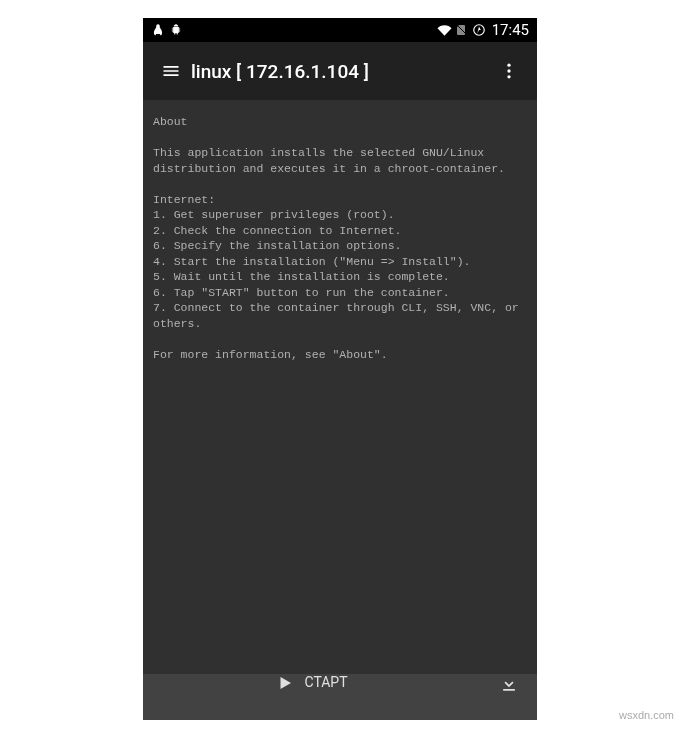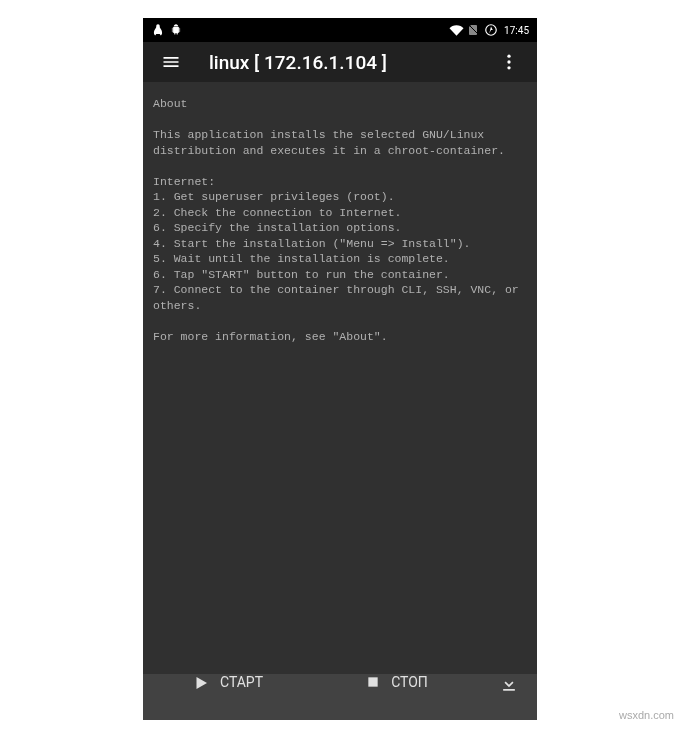--- a/index.html
+++ b/index.html
@@ -20,32 +20,31 @@
       display: flex;
       flex-direction: column;
     }
     .status-bar {
       height: 24px;
       background: #000;
       color: #fff;
       display: flex;
       align-items: center;
       padding: 0 8px;
-      font-size: 10px;
+      font-size: 15px;
       justify-content: space-between;
     }
     .status-left { display: flex; gap: 4px; align-items: center; }
     .status-right { margin-left: auto; display: flex; gap: 4px; align-items: center; }
     .app-bar {
-      height: 40px;
+      height: 58px;
       background: #212121;
       display: flex;
       align-items: center;
       padding: 0 8px;
-      gap: 18px;
     }
     .app-title {
       color: #fff;
       font-size: 19px;
       font-weight: 500;
       flex: 1;
     }
     .hamburger, .more-menu {
       width: 40px;
       height: 40px;
@@ -165,26 +164,20 @@
 
 <span>For more information, see "About".</span></div>
 
   <div class="bottom-bar">
     <div class="bottom-item">
       <svg width="18" height="18" viewBox="0 0 24 24">
           <path fill="#e0e0e0" d="M6 4l14 8-14 8V4z"></path>
         </svg>
       <span>СТАРТ</span>
     </div>
-    <div class="bottom-item">
-      <svg width="16" height="16" viewBox="0 0 24 24">
-          <rect x="5" y="5" width="14" height="14" fill="#e0e0e0"></rect>
-        </svg>
-      <span>СТОП</span>
-    </div>
     <div class="bottom-item bottom-dl">
       <svg width="20" height="20" viewBox="0 0 24 24">
           <path fill="#e0e0e0" d="M12 3v10l4-4 1.4 1.4L12 16l-5.4-5.6L8 9l4 4V3h0zM5 18h14v2H5v-2z"></path>
         </svg>
     </div>
   </div>
 
 </div>
 
 <div class="watermark">wsxdn.com</div>

